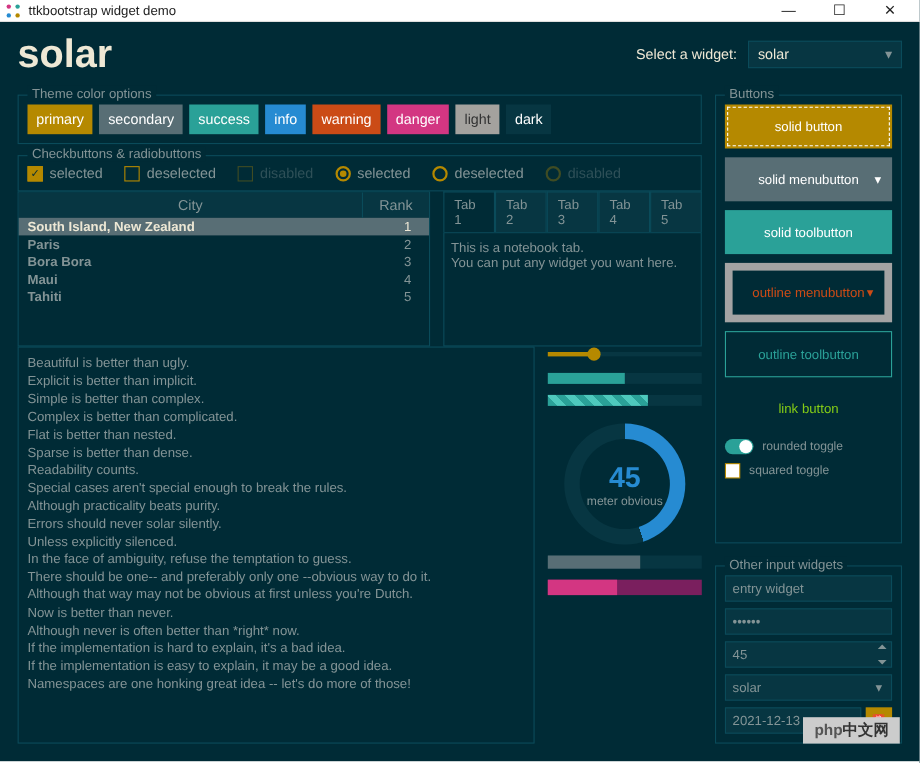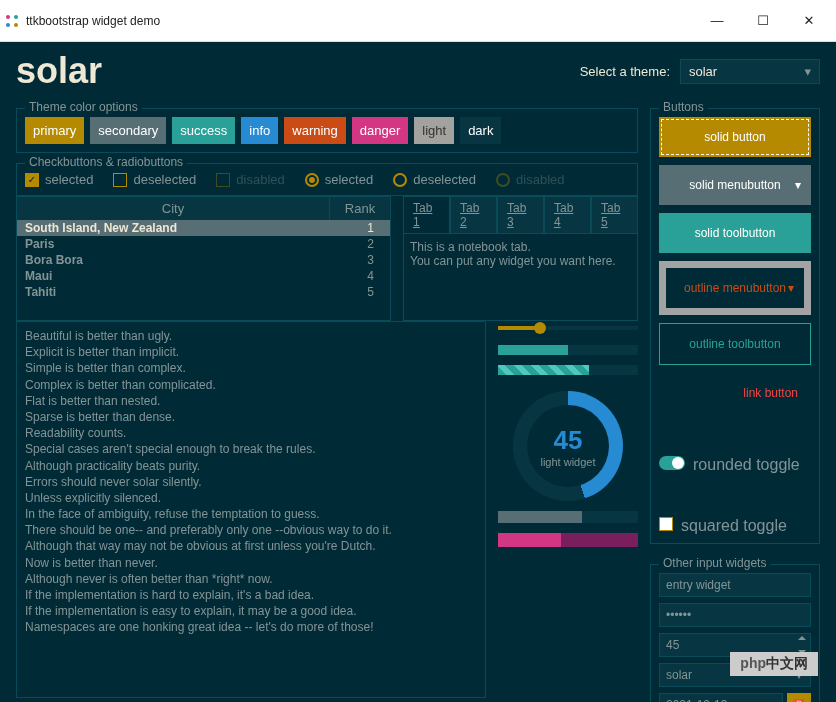--- a/index.html
+++ b/index.html
@@ -1,17 +1,17 @@
 <!DOCTYPE html>
 <html><head>
 <meta charset="utf-8">
 <style>
 * { box-sizing: border-box; margin: 0; padding: 0; font-family: "Segoe UI", Arial, sans-serif; }
 body { background: #fff; width: 836px; height: 702px; overflow: hidden; }
-.titlebar { height: 42px; background: #fff; display: flex; align-items: center; padding: 0 4px; border-bottom: 1px solid #ddd; }
+.titlebar { height: 20px; background: #fff; display: flex; align-items: center; padding: 0 4px; border-bottom: 1px solid #ddd; }
 .titlebar .app-icon { width: 16px; height: 16px; margin-right: 6px; }
 .titlebar .title { font-size: 12px; color: #222; flex: 1; }
 .winbtn { width: 46px; height: 30px; display: flex; align-items: center; justify-content: center; font-size: 13px; color: #222; }
 .app { background: #002b36; height: 672px; padding: 8px 16px 16px 16px; color: #839496; display: flex; flex-direction: column; gap: 6px; }
 .header { display: flex; align-items: center; }
 .theme-name { color: #eee8d5; font-size: 36px; font-weight: bold; flex: 1; }
 .theme-sel-lbl { color: #eee8d5; font-size: 13px; margin-right: 10px; }
 .theme-select { background: #073642; border: 1px solid #0a4b5a; color: #eee8d5; padding: 4px 24px 4px 8px; font-size: 13px; width: 140px; position: relative; }
 .theme-select::after { content: "▾"; position: absolute; right: 8px; color: #839496; }
 .lf { border: 1px solid #0a4b5a; padding: 8px; position: relative; margin-top: 10px; }
@@ -34,24 +34,24 @@
 .table { flex: 1; border: 1px solid #0a4b5a; }
 .table .hdr { display: flex; background: #073642; }
 .table .hdr div { padding: 4px 8px; font-size: 13px; border-right: 1px solid #0a4b5a; }
 .table .hdr div:first-child { flex: 1; text-align: center; }
 .table .hdr div:last-child { width: 60px; text-align: center; border-right: none; }
 .table .row { display: flex; font-size: 12px; }
 .table .row div:first-child { flex: 1; padding: 1px 8px; font-weight: bold; }
 .table .row div:last-child { width: 60px; text-align: right; padding: 1px 16px 1px 8px; }
 .table .row.sel { background: #586e75; color: #eee8d5; }
 .notebook { width: 235px; }
-.tabs { display: flex; text-decoration: underline; }
+.tabs { display: flex; }
 .tab { padding: 4px 9px; font-size: 12px; background: #073642; border: 1px solid #0a4b5a; border-bottom: none; }
 .tab.active { background: #002b36; }
-.tab-body { border: 1px solid #0a4b5a; padding: 6px; font-size: 12px; height: 88px; }
+.tab-body { border: 1px solid #0a4b5a; padding: 6px; font-size: 12px; height: 104px; }
 .text-row { display: flex; gap: 12px; flex: 1; min-height: 0; }
 .zen { flex: 1; border: 1px solid #0a4b5a; padding: 6px 8px; font-size: 12px; line-height: 1.35; overflow: hidden; color: #839496; }
 .meters { width: 140px; display: flex; flex-direction: column; gap: 10px; align-items: center; }
 .scale { width: 100%; height: 14px; position: relative; }
 .scale .track { position: absolute; top: 5px; left: 0; right: 0; height: 4px; background: #073642; }
 .scale .fill { position: absolute; top: 5px; left: 0; width: 30%; height: 4px; background: #b58900; }
 .scale .thumb { position: absolute; top: 1px; left: 30%; width: 12px; height: 12px; background: #b58900; border-radius: 50%; margin-left: -6px; }
 .pbar { width: 100%; height: 10px; background: #073642; }
 .pbar .fill { height: 100%; background: #2aa198; }
 .pbar.striped .fill { background: repeating-linear-gradient(45deg, #2aa198 0 6px, #4ec9bd 6px 12px); }
@@ -65,22 +65,22 @@
 .scroll-h .thumb { position: absolute; left: 0; width: 60%; height: 100%; background: #586e75; }
 .btn { padding: 13px; font-size: 12px; text-align: center; position: relative; }
 .btn.solid { background: #b58900; color: #fff; outline: 1px dashed #fff; outline-offset: -3px; }
 .btn.menu { background: #586e75; color: #fff; }
 .btn.menu::after { content: "▾"; position: absolute; right: 10px; }
 .btn.tool { background: #2aa198; color: #fff; }
 .btn.outline { border: 1px solid #268bd2; color: #268bd2; }
 .btn.outmenu { border: 7px solid #a3a3a3; color: #cb4b16; }
 .btn.outmenu::after { content: "▾"; position: absolute; right: 10px; }
 .btn.outtool { border: 1px solid #2aa198; color: #2aa198; }
-.btn.link { color: #ef4444; text-align: right; }
-.toggle { display: flex; align-items: flex-start; gap: 8px; font-size: 16px; margin-top: 35px; }
+.btn.link { color: #84cc16; }
+.toggle { display: flex; align-items: center; gap: 8px; font-size: 11px; }
 .tgl-round { width: 26px; height: 14px; background: #2aa198; border-radius: 7px; position: relative; }
 .tgl-round::after { content: ""; position: absolute; right: 1px; top: 1px; width: 12px; height: 12px; background: #fff; border-radius: 50%; }
 .tgl-sq { width: 14px; height: 14px; background: #b58900; border: none; position: relative; }
 .tgl-sq::after { content: ""; position: absolute; right: 1px; top: 1px; width: 12px; height: 12px; background: #fff; }
 .entry { background: #073642; border: 1px solid #0a4b5a; padding: 4px 6px; font-size: 12px; color: #839496; position: relative; }
 .spin::after { content: ""; position: absolute; right: 4px; top: 2px; width: 0; height: 0; border-left: 4px solid transparent; border-right: 4px solid transparent; border-bottom: 4px solid #839496; }
 .spin::before { content: ""; position: absolute; right: 4px; bottom: 2px; width: 0; height: 0; border-left: 4px solid transparent; border-right: 4px solid transparent; border-top: 4px solid #839496; }
 .combo::after { content: "▾"; position: absolute; right: 8px; color: #839496; }
 .date-row { display: flex; gap: 4px; }
 .date-row .entry { flex: 1; }
@@ -102,21 +102,21 @@
     </svg>
   <span class="title">ttkbootstrap widget demo</span>
   <div class="winbtn">—</div>
   <div class="winbtn">☐</div>
   <div class="winbtn">✕</div>
 </div>
 
 <div class="app">
   <div class="header">
     <div class="theme-name">solar</div>
-    <span class="theme-sel-lbl">Select a theme:</span>
+    <span class="theme-sel-lbl">Select a widget:</span>
     <div class="theme-select">solar</div>
   </div>
 
   <div class="columns">
     <div class="left">
       <div class="lf">
         <span class="lf-title">Theme color options</span>
         <div class="swatches" id="swatches">
             <div class="swatch" style="background: rgb(181, 137, 0);">primary</div>
             <div class="swatch" style="background: rgb(88, 110, 117);">secondary</div>
@@ -233,21 +233,21 @@
             </div>
           <div class="pbar">
               <div class="fill" style="width:50%"></div>
             </div>
           <div class="pbar striped">
               <div class="fill" style="width:65%"></div>
             </div>
           <div class="meter-ring">
             <div class="inner">
               <div class="meter-val">45</div>
-              <div class="meter-lbl">light widget</div>
+              <div class="meter-lbl">meter obvious</div>
             </div>
           </div>
           <div class="scroll-h">
               <div class="thumb"></div>
             </div>
           <div class="floodgauge">
               <div class="fill"></div>
             </div>
         </div>
       </div>

